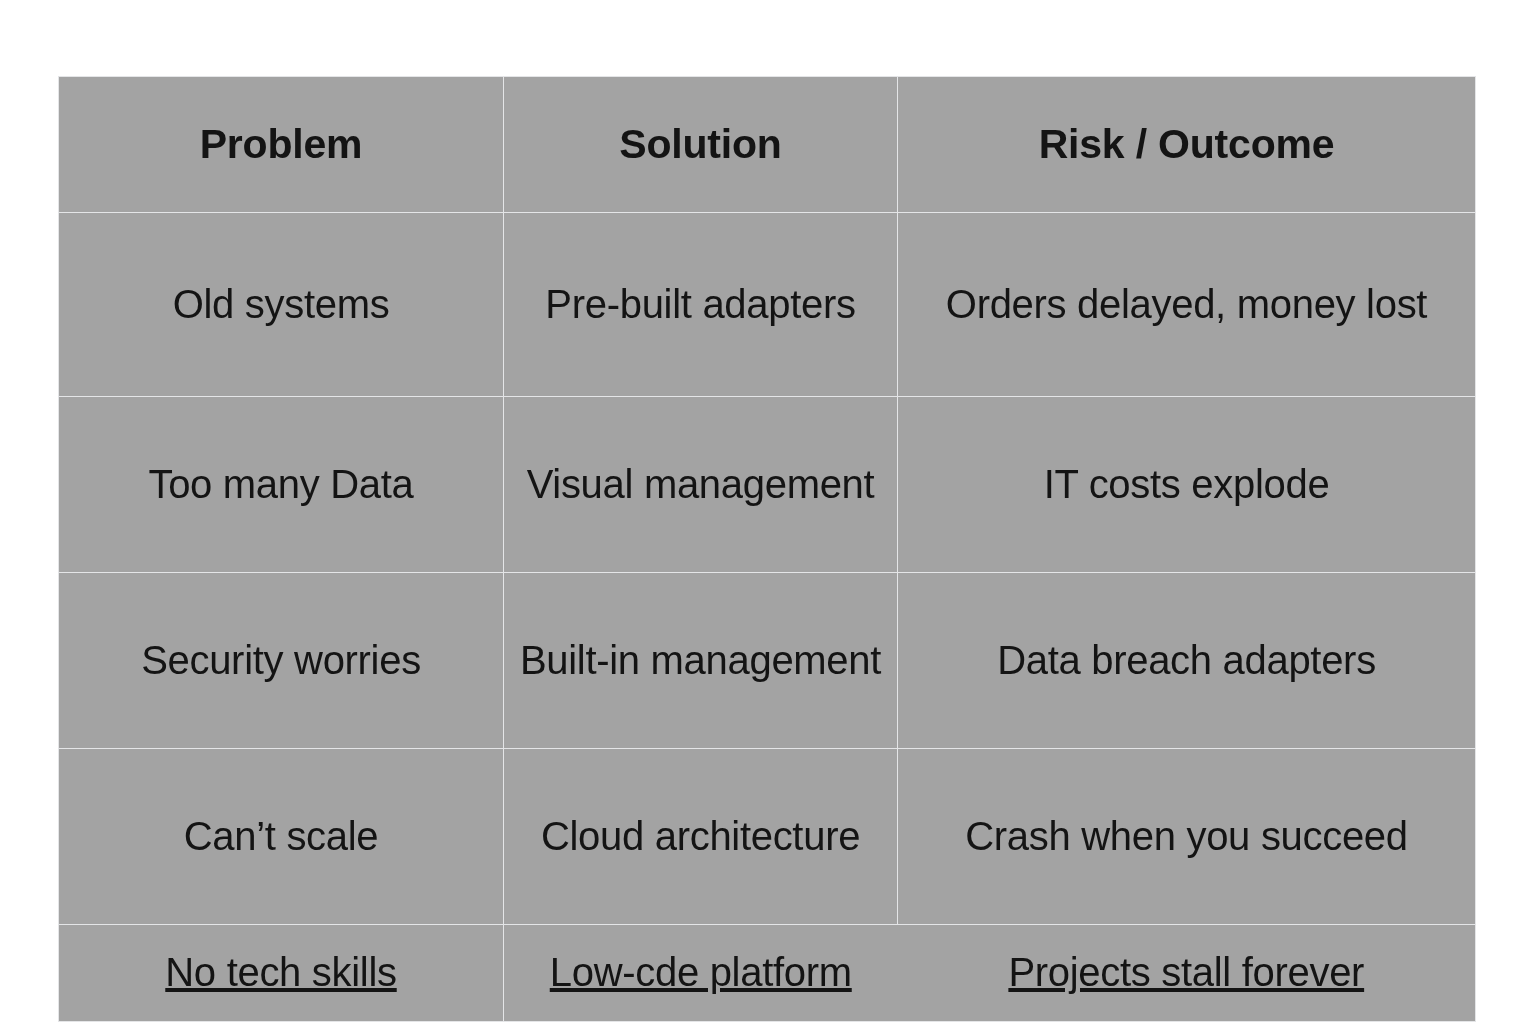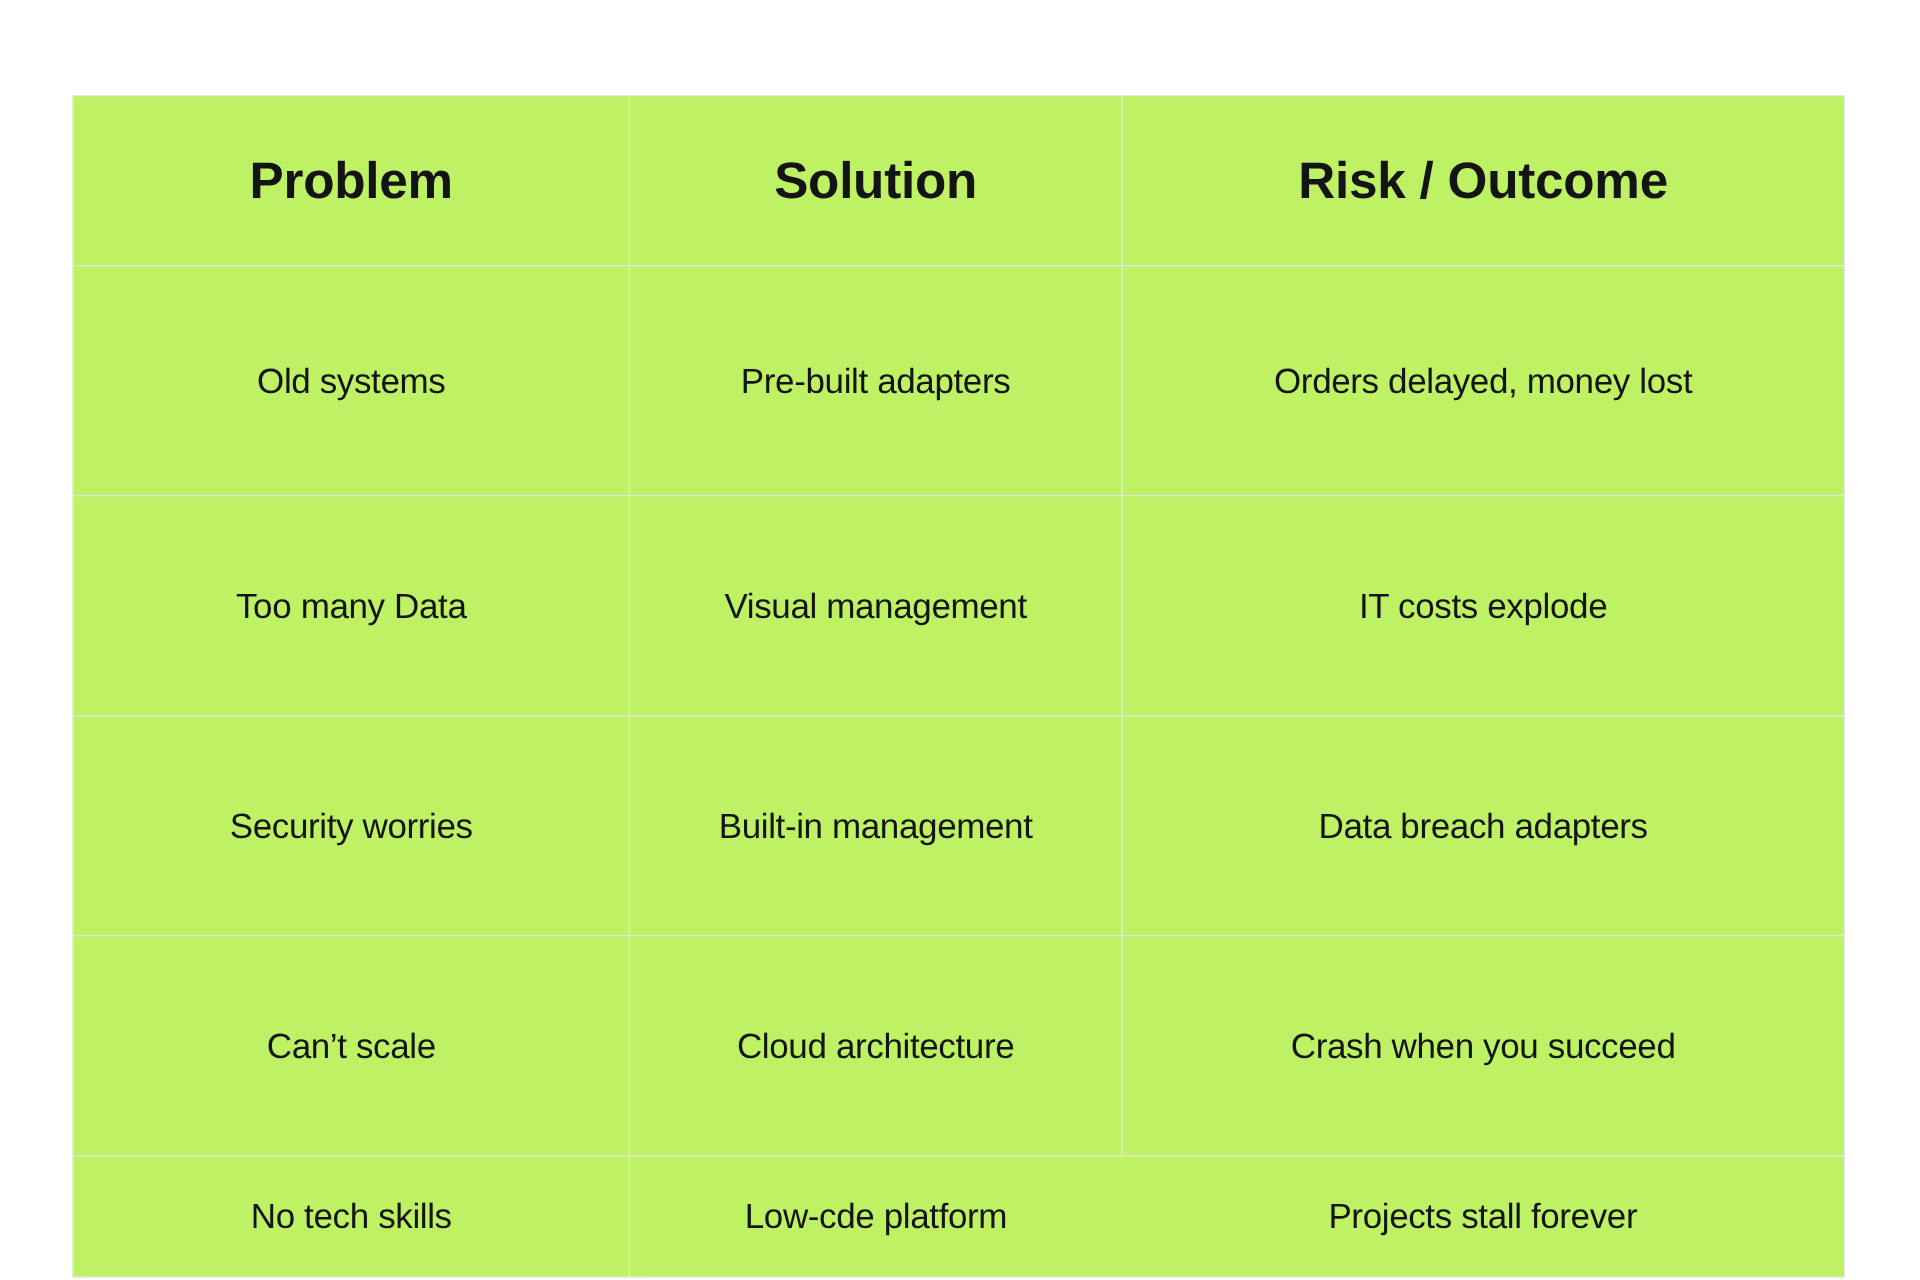--- a/index.html
+++ b/index.html
@@ -29,21 +29,21 @@
     top: 76px;
     width: 1417px;
     height: 897px;
   }
 
   table.cmp-table {
     width: 1417px;
     height: 897px;
     border-collapse: collapse;
     table-layout: fixed;
-    background: #bef264;
+    background: #a3a3a3;
   }
 
   
   col.c1 { width: 445px; }
   col.c2 { width: 394px; }
   col.c3 { width: 578px; }
 
   table.cmp-table th,
   table.cmp-table td {
     border: 1px solid #e4e5e7;
@@ -61,28 +61,28 @@
   }
 
   thead th {
     font-size: 41px;
     font-weight: 700;
     letter-spacing: -0.2px;
     height: 127px;
   }
 
   tbody td {
-    font-size: 28px;
+    font-size: 40px;
     font-weight: 400;
     letter-spacing: -0.3px;
   }
 
   tbody tr.row-tall td { height: 175px; }
   tbody tr.row-mid  td { height: 167px; }
-  tbody tr.row-last td { height: 88px; }
+  tbody tr.row-last td { height: 88px; text-decoration: underline; }
 
   
   tbody tr.row-last td.no-right-border { border-right: none; margin-top: 44px; }
   tbody tr.row-last td.no-left-border  { border-left: none; }
 
   .cell-text {
     display: block;
   }
 </style>
 </head>

